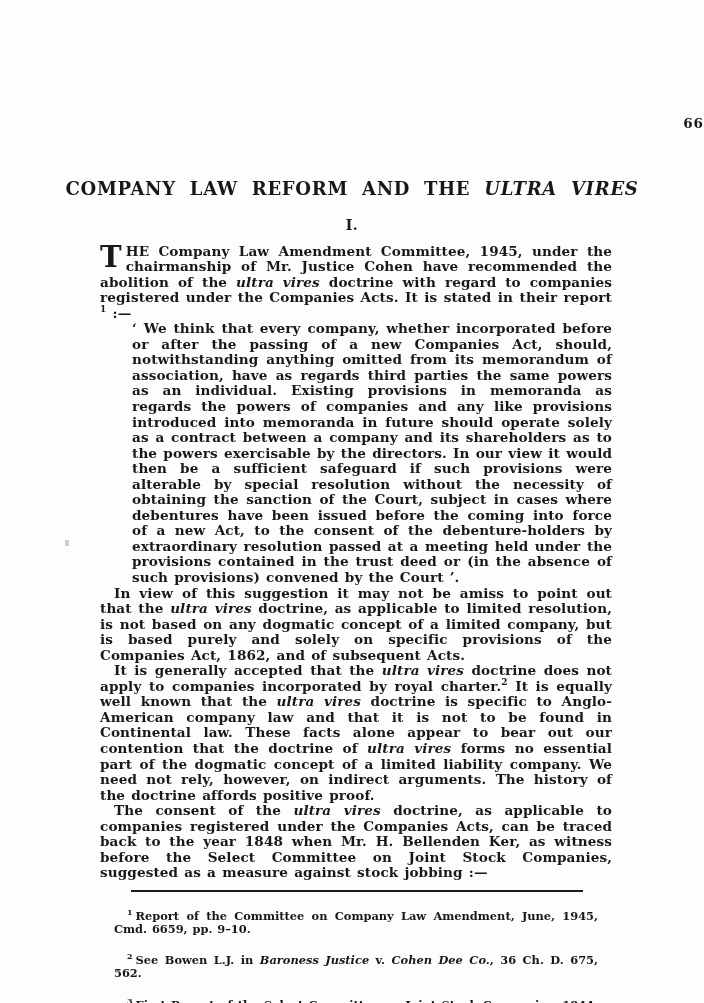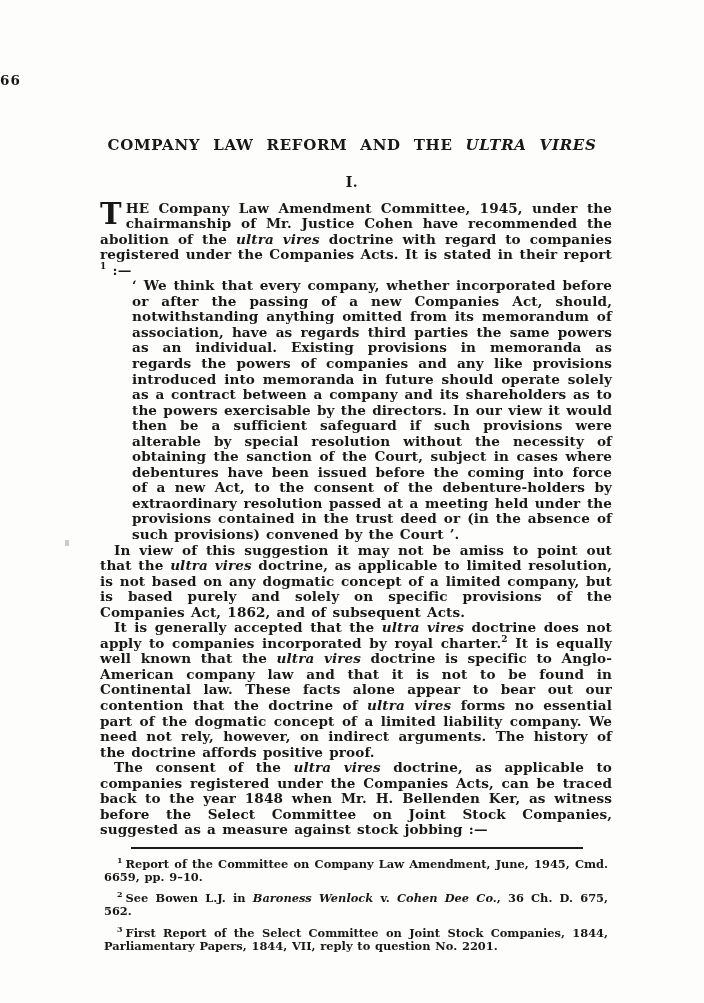--- a/index.html
+++ b/index.html
@@ -8,29 +8,29 @@
     width: 704px;
     height: 1003px;
     background: #fdfdfb;
     color: #181818;
     font-family: "DejaVu Serif", "Liberation Serif", serif;
     font-weight: bold;
     overflow: hidden;
     box-sizing: border-box;
   }
   .pagenum {
-    padding-top: 72px;
-    text-align: left;
+    padding-top: 115px;
+    text-align: right;
     font-size: 13.5px;
     letter-spacing: 1px;
   }
   .title {
     margin: 49px 0 0 0;
     text-align: center;
-    font-size: 15px;
+    font-size: 18px;
     line-height: 17.5px;
     font-weight: bold;
     letter-spacing: 0.7px;
     word-spacing: 7px;
   }
   .tline { display: block; }
   .roman {
     margin-top: 19px;
     text-align: center;
     font-size: 14px;
@@ -57,21 +57,21 @@
     padding: 1px 4px 0 0;
   }
   .it { font-style: italic; }
   sup.ref { font-size: 9px; line-height: 0; }
   .fnrule {
     margin: 9px 29px 5px 31px;
     border-top: 2px solid #1b1b1b;
     height: 0;
   }
   .fn {
-    margin: 4px;
+    margin: 14px;
     text-align: justify;
     font-size: 11.4px;
     line-height: 13.3px;
     text-indent: 13px;
     word-spacing: 0.9px;
   }
   .fnm { font-size: 8px; padding-right: 3px; }
   .speck {
     position: absolute;
     left: 65px;
@@ -104,21 +104,21 @@
 
     <p class="para indent"><span>It is generally accepted that the </span><span class="it">ultra vires</span><span> doctrine does not apply to companies incorporated by royal charter.</span><sup class="ref">2</sup><span> It is equally well known that the </span><span class="it">ultra vires</span><span> doctrine is specific to Anglo-American company law and that it is not to be found in Continental law. These facts alone appear to bear out our contention that the doctrine of </span><span class="it">ultra vires</span><span> forms no essential part of the dogmatic concept of a limited liability company. We need not rely, however, on indirect arguments. The history of the doctrine affords positive proof.</span></p>
 
     <p class="para indent"><span>The consent of the </span><span class="it">ultra vires</span><span> doctrine, as applicable to companies registered under the Companies Acts, can be traced back to the year 1848 when Mr. H. Bellenden Ker, as witness before the Select Committee on Joint Stock Companies, suggested as a measure against stock jobbing :—</span></p>
 
 
     <div class="fnrule"></div>
 
     <div>
       <p class="fn"><sup class="fnm">1</sup><span><span>Report of the Committee on Company Law Amendment, June, 1945, Cmd. 6659, pp. 9–10.</span></span></p>
-      <p class="fn"><sup class="fnm">2</sup><span><span>See Bowen L.J. in </span><span class="it">Baroness Wenlock</span><span> v. </span><span class="it">Cohen Dee Co.</span><span>, 36 Ch. D. 675, 562.</span></span></p>
+      <p class="fn"><sup class="fnm">2</sup><span><span>See Bowen L.J. in </span><span class="it">Baroness Justice</span><span> v. </span><span class="it">Cohen Dee Co.</span><span>, 36 Ch. D. 675, 562.</span></span></p>
       <p class="fn"><sup class="fnm">3</sup><span><span>First Report of the Select Committee on Joint Stock Companies, 1844, Parliamentary Papers, 1844, VII, reply to question No. 2201.</span></span></p>
     </div>
 
   </div>
 
   <div class="speck"></div>
 
 </div>
 
 </body></html>

